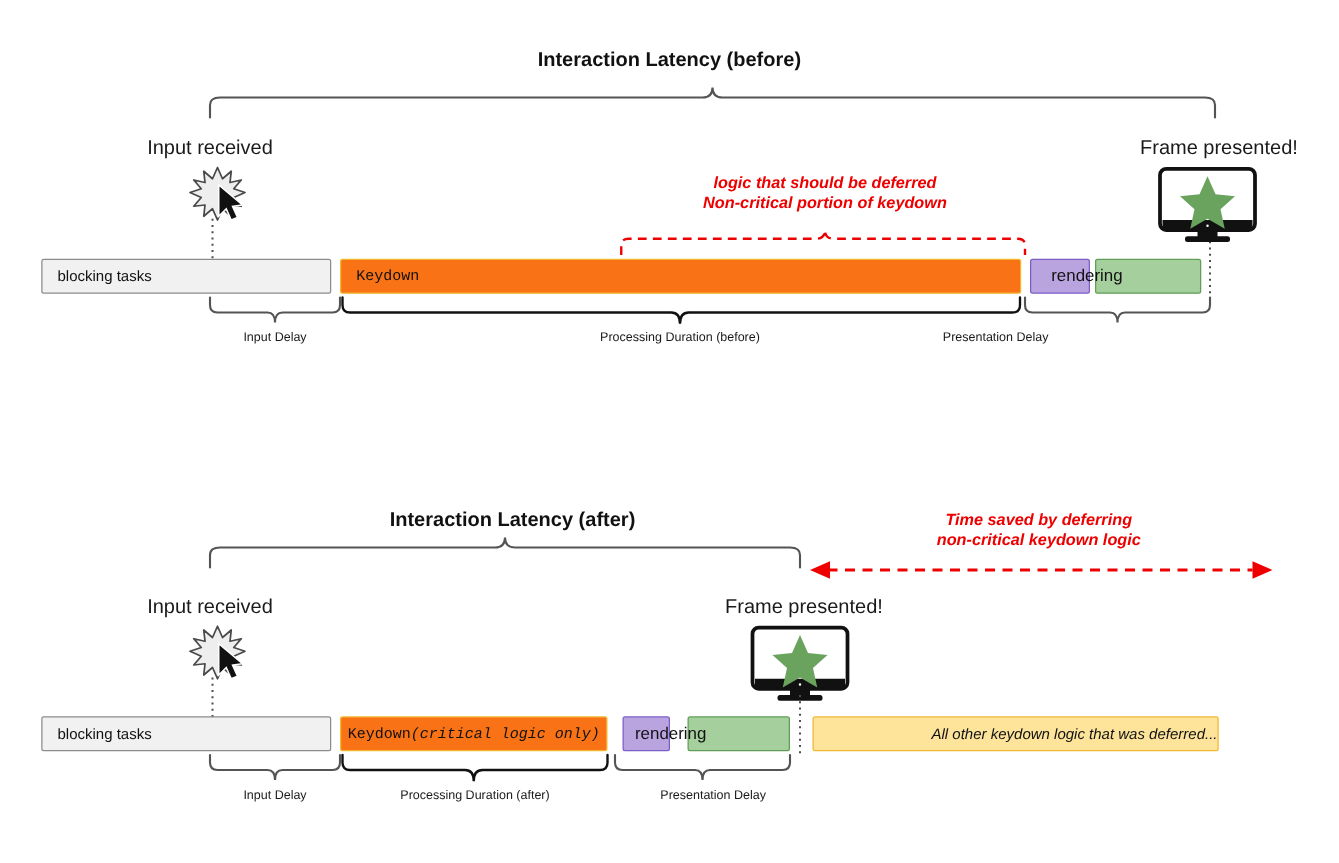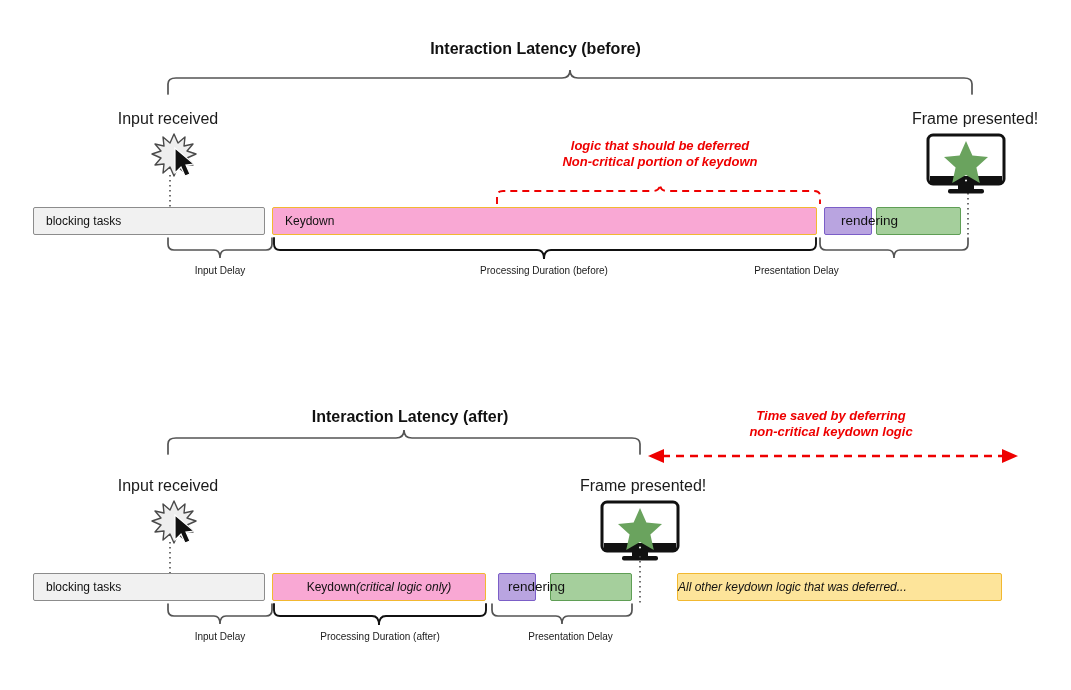--- a/index.html
+++ b/index.html
@@ -31,26 +31,27 @@
     display:flex;align-items:center;
     height:28px;border-radius:2px;
     font-size:12px;color:#111111;
     overflow:visible;white-space:nowrap;
   }
   .bar-blocking{
     background:#f1f1f1;border:1.5px solid #8c8c8c;
     padding-left:12px;
   }
   .bar-keydown{
-    background:#f9a8d4;border:1.5px solid #f2b830;
+    background:#f97316;border:1.5px solid #f2b830;
     padding-left:12px;
+    font-family:Liberation Mono, monospace;
   }
   .bar-deferred{
     background:#fde49a;border:1.5px solid #f2b830;
-    justify-content:flex-start;font-style:italic;margin-left:27px;
+    justify-content:flex-end;font-style:italic;
   }
   .bar-purple{
     background:#b9a4e0;border:1.5px solid #7b5ec7;
   }
   .bar-green{
     background:#a5cf9c;border:1.5px solid #5f9e55;
   }
   .rendering-text{
     position:absolute;font-size:13.5px;color:#111111;
     white-space:nowrap;height:28px;line-height:28px;

